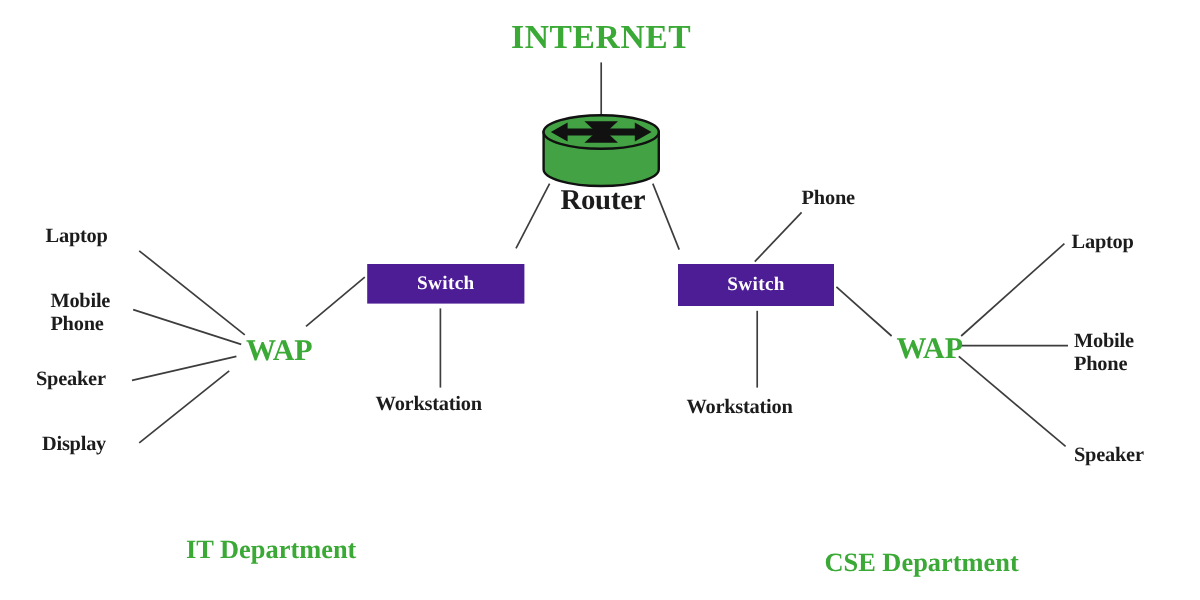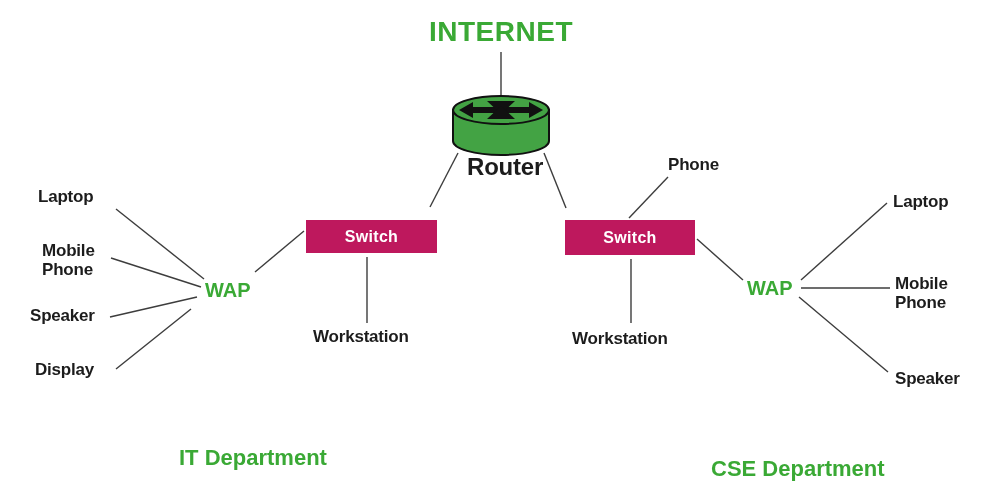--- a/index.html
+++ b/index.html
@@ -1,38 +1,38 @@
 <!DOCTYPE html>
 <html><head>
 <meta charset="utf-8">
 <style>
   html,body{margin:0;padding:0;background:#ffffff;}
   .canvas{
     position:relative;width:1000px;height:500px;background:#ffffff;
-    font-family:Liberation Sans, sans-serif;
+    font-family:Liberation Serif, serif;
     overflow:hidden;
   }
   .abs{position:absolute;}
   svg.overlay{position:absolute;left:0;top:0;}
   .title{
     font-size:28px;font-weight:bold;color:#3aa935;letter-spacing:0.5px;
     transform:translateX(-50%);white-space:nowrap;
   }
   .lbl{
     font-size:17px;font-weight:bold;color:#1c1c1c;letter-spacing:-0.2px;
     line-height:1.12;white-space:pre-line;
   }
   .green-lbl{
-    font-size:20px;font-weight:bold;color:#3aa935;white-space:nowrap;
+    font-size:25px;font-weight:bold;color:#3aa935;white-space:nowrap;
   }
   .dept{
-    font-size:22px;font-weight:bold;color:#3aa935;white-space:nowrap;margin-left:24px;
+    font-size:22px;font-weight:bold;color:#3aa935;white-space:nowrap;
   }
   .switch-box{
-    background:#be185d;color:#ffffff;font-size:16px;font-weight:bold;
+    background:#4c1d95;color:#ffffff;font-size:16px;font-weight:bold;
     display:flex;align-items:center;justify-content:center;
     letter-spacing:0.3px;
   }
 </style>
 </head>
 <body>
 
 <div class="canvas">
 
   <svg class="overlay" width="1000" height="500" viewBox="0 0 1000 500">

